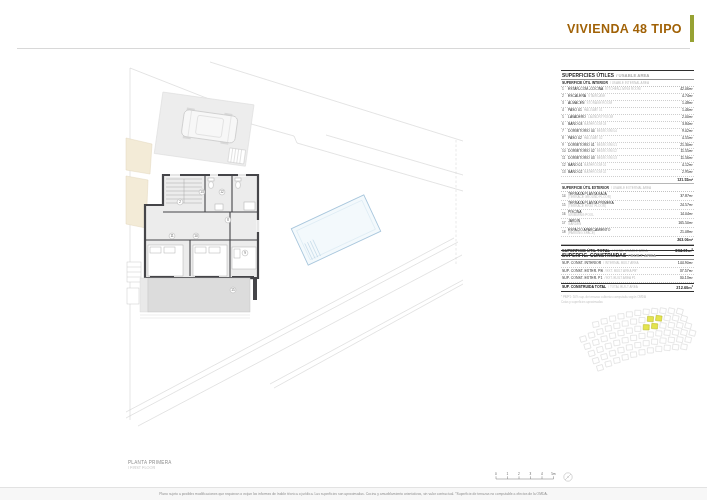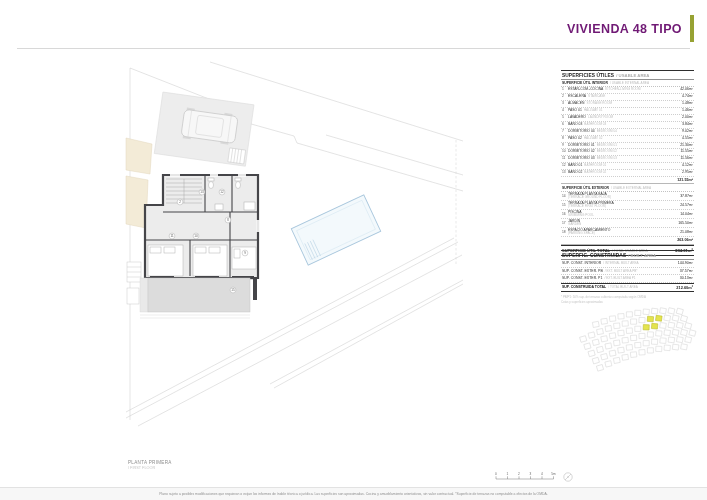--- a/index.html
+++ b/index.html
@@ -2,21 +2,21 @@
 <html><head>
 <meta charset="utf-8">
 <style>
   html,body{margin:0;padding:0;}
   body{width:707px;height:500px;position:relative;background:#ffffff;
        font-family:"Liberation Sans",sans-serif;overflow:hidden;}
   .page{position:absolute;inset:0;background:#fff;}
 
   
   .page-title{position:absolute;top:22px;right:25px;font-size:12.5px;font-weight:bold;
-              color:#701a75;letter-spacing:.4px;white-space:nowrap;text-align:center;}
+              color:#a16207;letter-spacing:.4px;white-space:nowrap;text-align:center;}
   .accent-bar{position:absolute;top:15px;right:13px;width:4.5px;height:27px;background:#97a233;}
   .header-rule{position:absolute;left:17px;right:17px;top:48px;border-top:1px solid #d8d8d8;}
 
   
   .floor-plan{position:absolute;left:118px;top:52px;width:345px;height:380px;}
 
   
   .panel{position:absolute;left:561px;width:133px;}
   .panel.usable{top:70px;}
   .panel.built{top:250px;}

